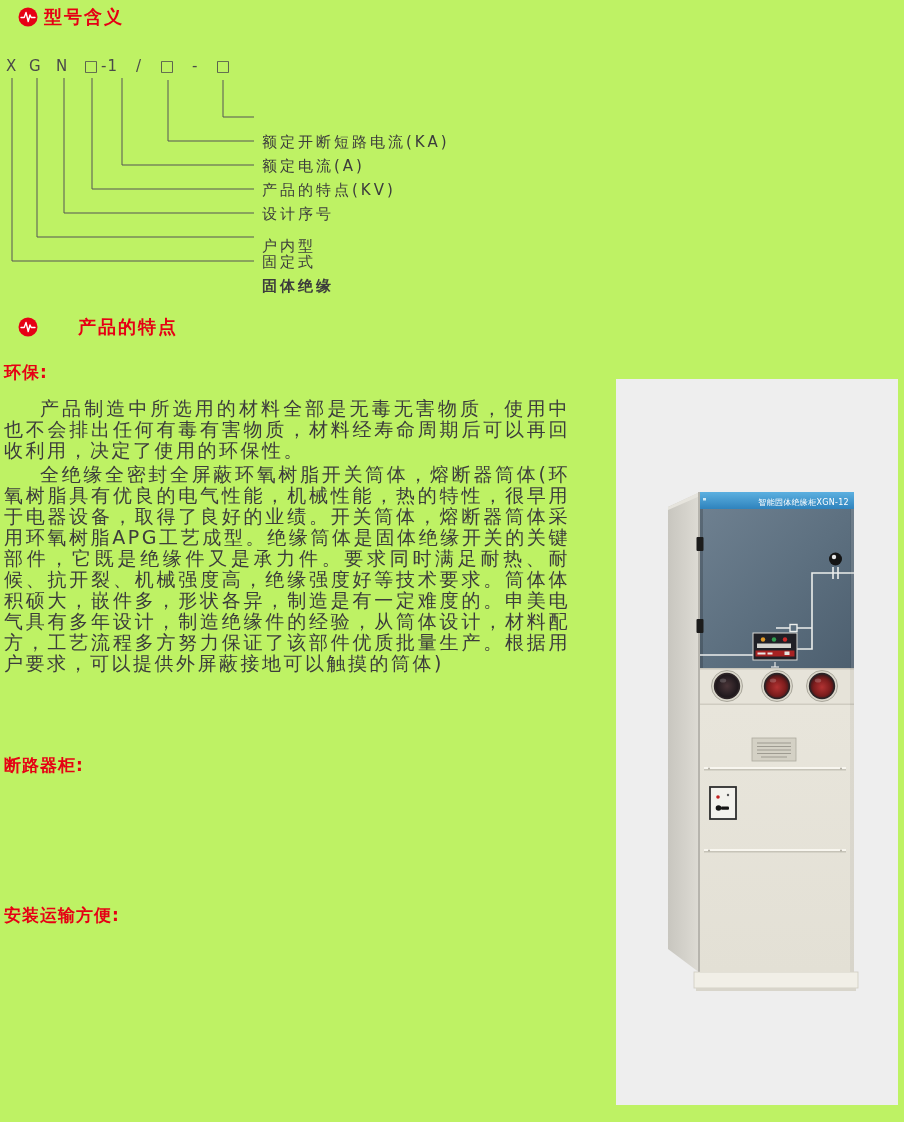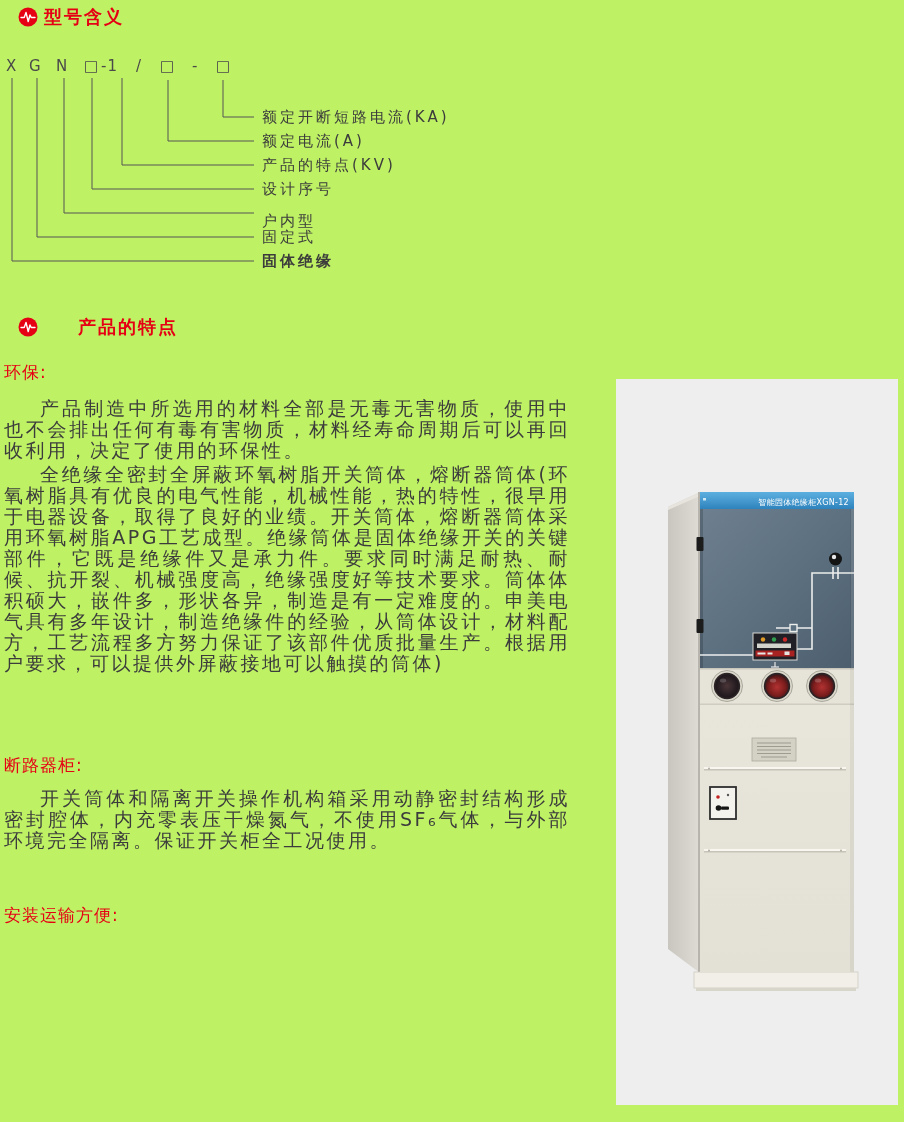--- a/index.html
+++ b/index.html
@@ -6,23 +6,23 @@
   .page{position:relative;width:904px;height:1122px;background:#bef264;overflow:hidden;
         font-family:"DejaVu Sans","Liberation Sans",sans-serif;color:#3c3c3c;}
   
   .shead{position:absolute;display:flex;align-items:center;gap:6px;}
   .hicon{width:20px;height:20px;flex:0 0 20px;}
   .htxt{font-size:18px;font-weight:bold;color:#e60014;letter-spacing:2px;white-space:nowrap;}
   
   .model-wrap{position:absolute;left:0;top:0;width:600px;height:290px;}
   .model-lines{position:absolute;left:0;top:0;}
   .sym{position:absolute;top:57px;font-size:15px;color:#4a4a4a;letter-spacing:1px;white-space:nowrap;}
-  .mlabel{position:absolute;left:262px;font-size:15px;color:#3c3c3c;letter-spacing:3px;white-space:nowrap;}
-  
-  .rhead{position:absolute;left:4px;font-size:17px;font-weight:normal;color:#e60014;letter-spacing:1px;white-space:nowrap;}
+  .mlabel{position:absolute;left:262px;font-size:15px;color:#3c3c3c;letter-spacing:3px;white-space:nowrap;margin-top:25px;}
+  
+  .rhead{position:absolute;left:4px;font-size:17px;font-weight:bold;color:#e60014;letter-spacing:1px;white-space:nowrap;}
   
   .para{position:absolute;left:4px;width:566px;margin:0;font-size:19px;line-height:21px;
         letter-spacing:2.5px;text-align:justify;text-indent:36px;color:#3c3c3c;}
   
   .photo{position:absolute;left:616px;top:379px;width:282px;height:586px;background:#eeeeee;}
   .photo svg{display:block;}
 </style>
 </head>
 <body>
 
@@ -77,21 +77,20 @@
       </svg>
     </span>
     <span class="htxt">产品的特点</span>
   </div>
 
   <div class="rhead" style="top:361px;">环保:</div>
   <p class="para" style="top:398px;">产品制造中所选用的材料全部是无毒无害物质，使用中也不会排出任何有毒有害物质，材料经寿命周期后可以再回收利用，决定了使用的环保性。</p>
   <p class="para" style="top:464px;">全绝缘全密封全屏蔽环氧树脂开关筒体，熔断器筒体(环氧树脂具有优良的电气性能，机械性能，热的特性，很早用于电器设备，取得了良好的业绩。开关筒体，熔断器筒体采用环氧树脂APG工艺成型。绝缘筒体是固体绝缘开关的关键部件，它既是绝缘件又是承力件。要求同时满足耐热、耐候、抗开裂、机械强度高，绝缘强度好等技术要求。筒体体积硕大，嵌件多，形状各异，制造是有一定难度的。申美电气具有多年设计，制造绝缘件的经验，从筒体设计，材料配方，工艺流程多方努力保证了该部件优质批量生产。根据用户要求，可以提供外屏蔽接地可以触摸的筒体)</p>
 
   <div class="rhead" style="top:754px;">断路器柜:</div>
-  <p class="para" style="top:788px;">开关筒体和隔离开关操作机构箱采用动静密封结构形成密封腔体，内充零表压干燥氮气，不使用SF₆气体，与外部环境完全隔离。保证开关柜全工况使用。</p>
 
   <div class="rhead" style="top:904px;">安装运输方便:</div>
 
   <div class="photo">
     <svg width="282" height="726" viewBox="0 0 282 726">
       <defs>
         <linearGradient id="gSide" x1="0" y1="0" x2="1" y2="0">
           <stop offset="0" stop-color="#c8c6bf"></stop>
             <stop offset="1" stop-color="#dedcd5"></stop>
         </linearGradient>

